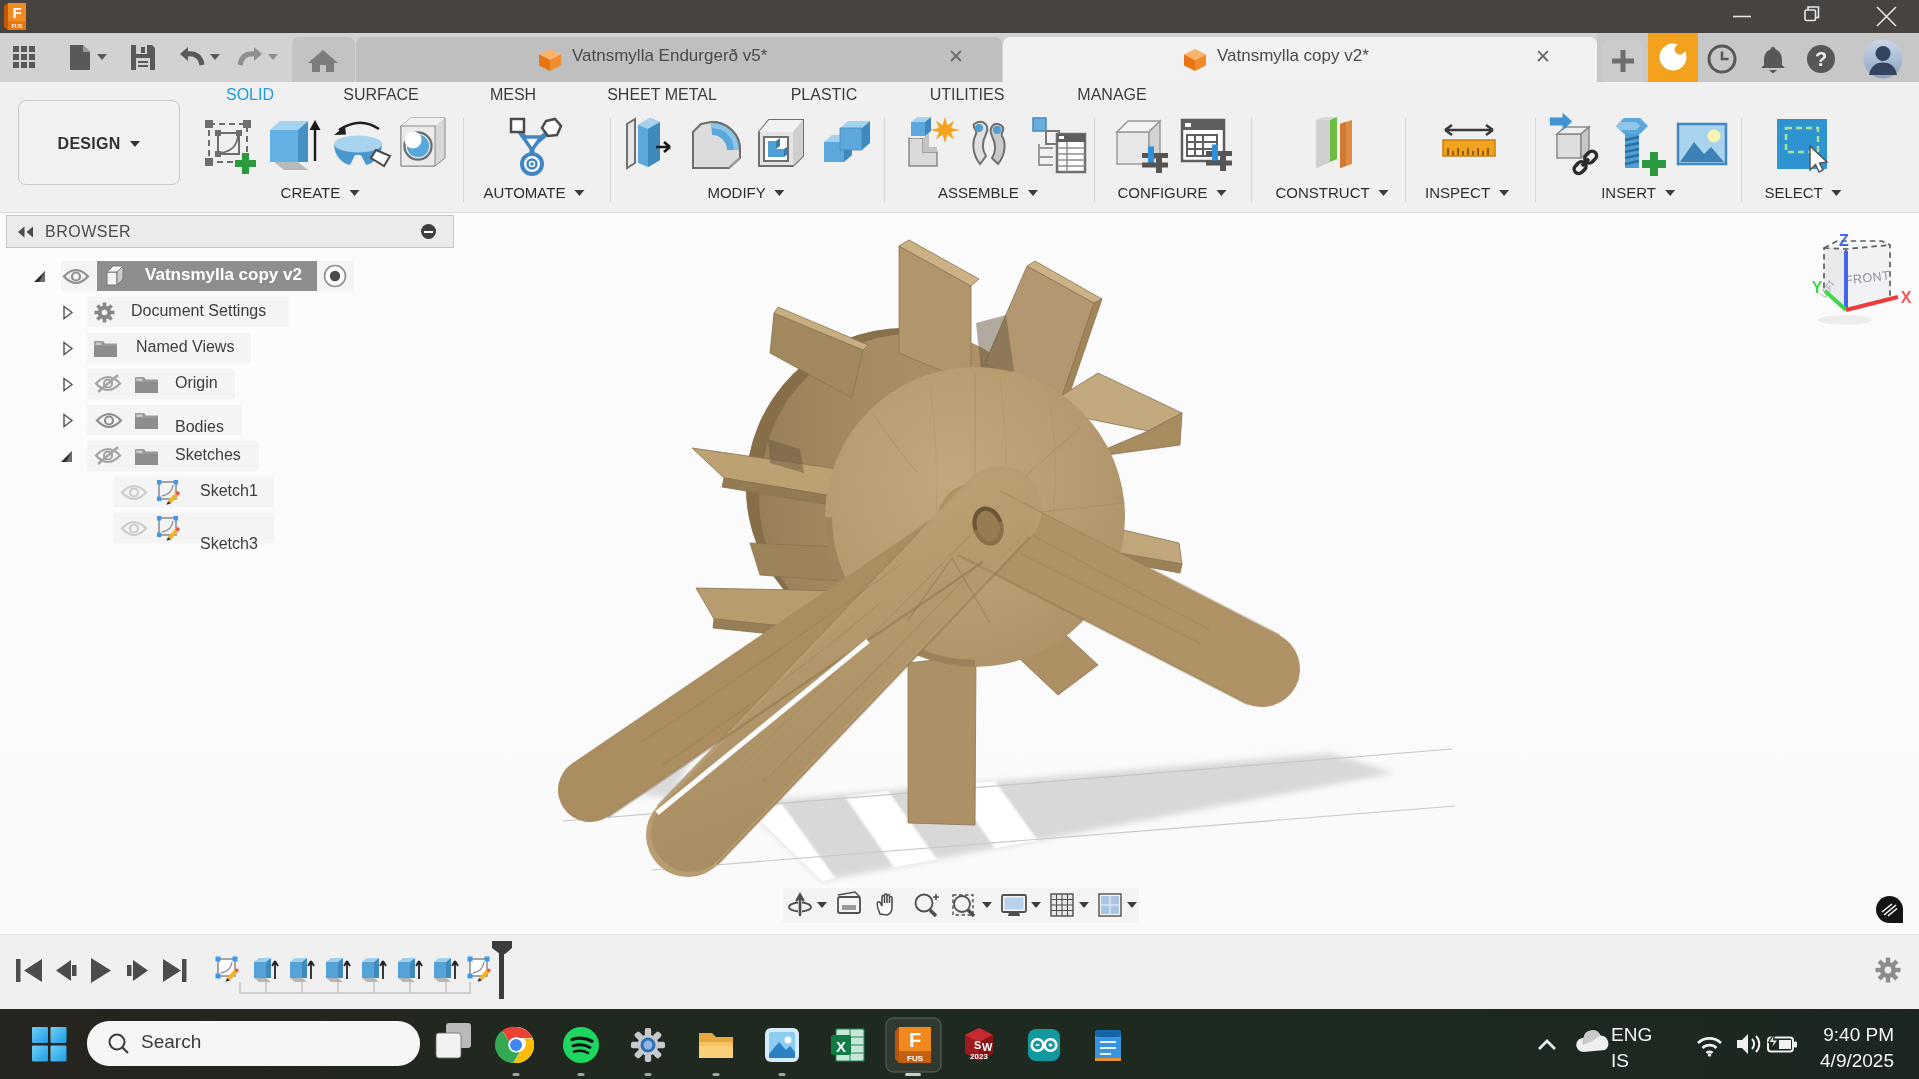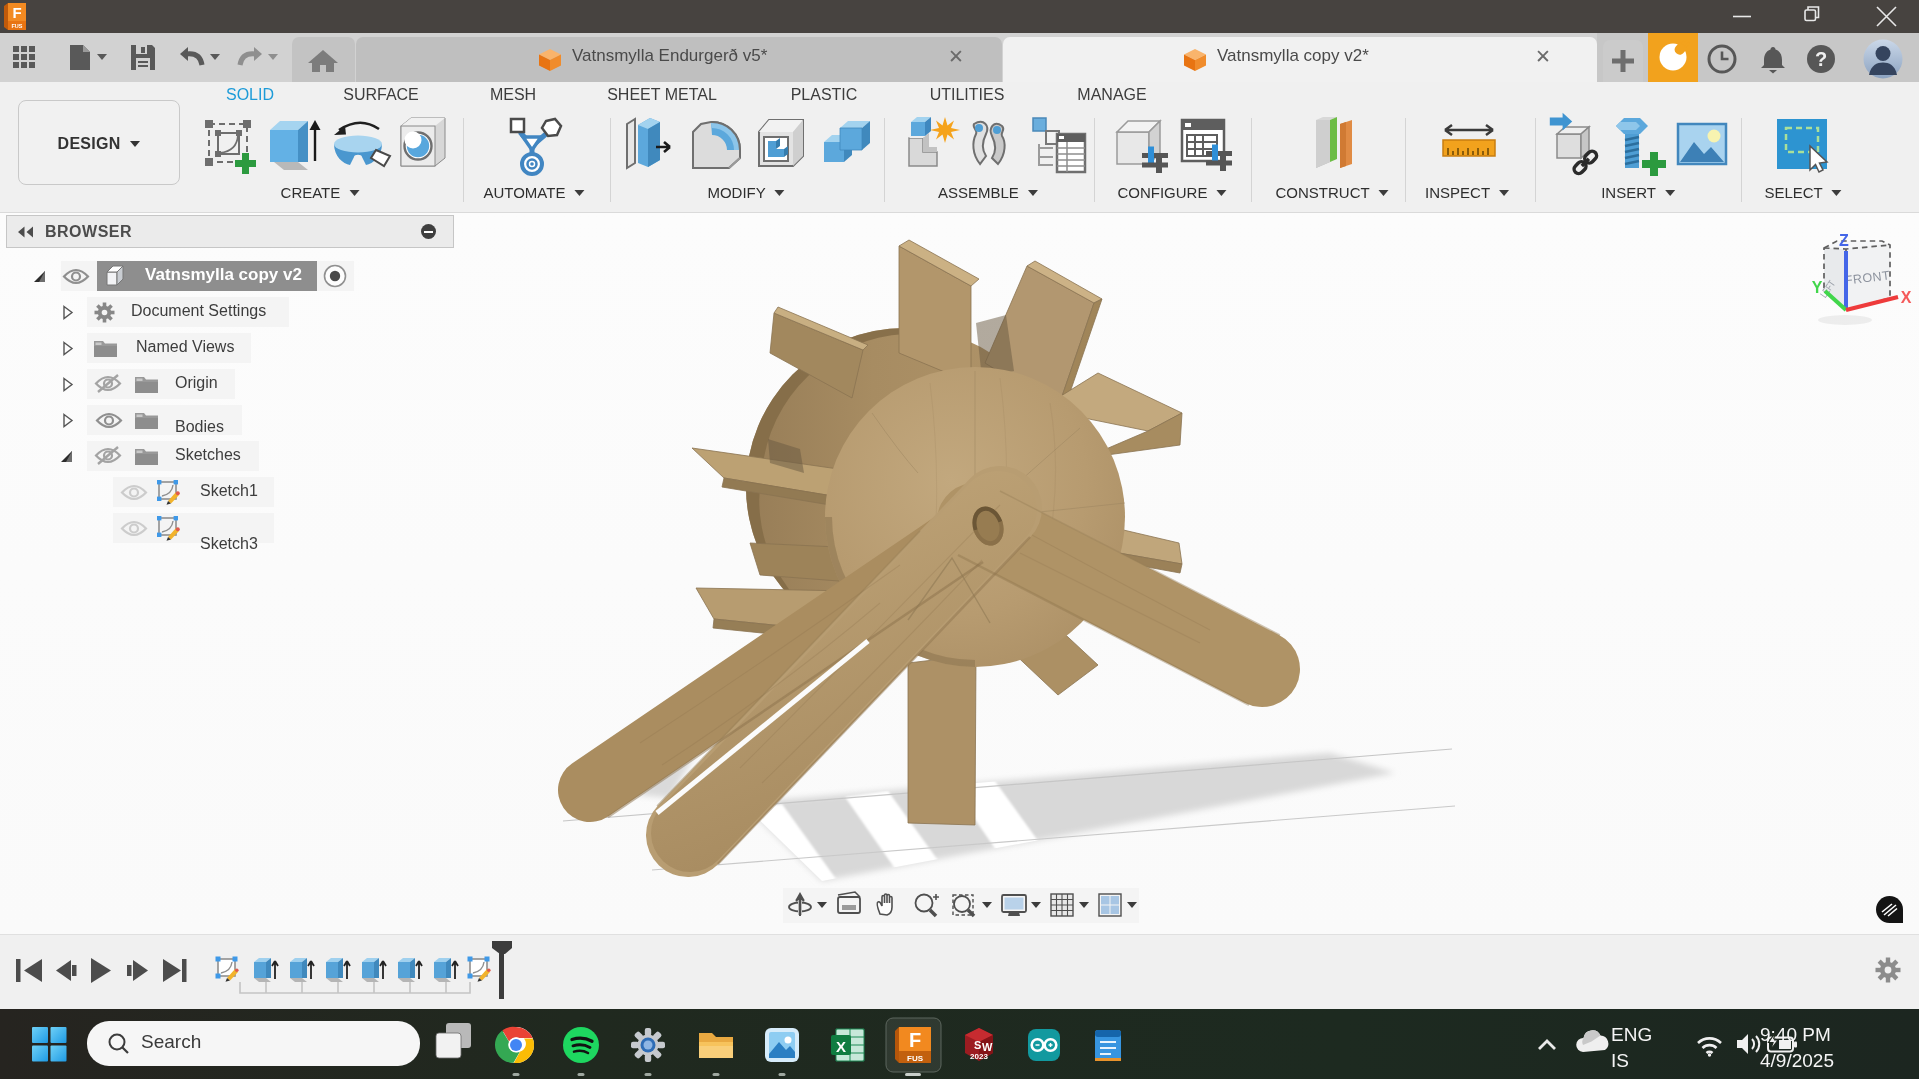--- a/index.html
+++ b/index.html
@@ -27,21 +27,21 @@
   #ribbon { left:0; top:110px; width:1919px; height:103px; background:#f0f0f0; border-bottom:1px solid #dadada; }
   #designbtn { position:absolute; left:18px; top:-10px; width:162px; height:85px; background:#f1f1f1; border:1px solid #c9c9c9; border-radius:8px; text-align:center; line-height:85px; font-size:16px; color:#333; font-weight:bold; letter-spacing:0.3px;}
   .glabel { position:absolute; top:74px; font-size:15px; color:#2e2e2e; white-space:nowrap; transform:translateX(-50%); }
   .gsep { position:absolute; top:8px; height:84px; width:1px; background:#d4d4d4; }
   .caret { display:inline-block; width:0; height:0; border-left:5px solid transparent; border-right:5px solid transparent; border-top:6px solid #3c3c3c; margin-left:5px; vertical-align:2px;}
 
   
   #viewport { left:0; top:213px; width:1919px; height:721px; background:linear-gradient(#fcfcfc,#fafafa); }
 
   
-  #browserhdr { position:absolute; left:6px; top:2px; width:448px; height:33px; background:#ebebeb; border:1px solid #c6c6c6;font-weight:bold; }
+  #browserhdr { position:absolute; left:6px; top:2px; width:448px; height:33px; background:#ebebeb; border:1px solid #c6c6c6; }
   #browserhdr .t { position:absolute; left:44px; top:7px; font-size:16px; color:#4c4c4c; letter-spacing:0.5px; }
   .panelbtn { position:absolute; width:15px; height:15px; border-radius:50%; background:#3f3f3f; }
   .panelbtn::after { content:""; position:absolute; left:3px; top:6.5px; width:9px; height:2px; background:#fff; }
   .row { position:absolute; height:30px; background:#f4f4f4; }
   .rowtxt { font-size:16px; color:#3d3d3d; }
 
   
   #timeline { left:0; top:934px; width:1919px; height:75px; background:#f0f0f0; border-top:1px solid #e0e0e0; }
 
   
@@ -975,15 +975,15 @@
         <path d="M1756 27 a11.5 11.5 0 0 1 0 16"></path>
       </g>
       <g>
         <rect x="1768" y="28.5" width="25" height="14" rx="3" fill="none" stroke="#f0f0f0" stroke-width="2"></rect>
         <rect x="1794" y="32.5" width="3" height="6" rx="1" fill="#f0f0f0"></rect>
         <rect x="1779" y="31" width="12" height="9" fill="#f0f0f0"></rect>
         <path d="M1775 24 L1768.5 33.5 L1773 33.5 L1770.5 41 L1778 31 L1773.5 31 Z" fill="#f0f0f0" stroke="#20291f" stroke-width="1.2"></path>
       </g>
     </svg>
     <div class="tray" style="left:1611px;top:13px;width:80px;line-height:26px;font-size:19px;">ENG<br>IS</div>
-    <div class="tray" style="left:1760px;top:13px;width:134px;line-height:26px;font-size:19px;text-align:left;">9:40 PM<br>4/9/2025</div>
+    <div class="tray" style="left:1760px;top:13px;width:134px;line-height:26px;font-size:19px;text-align:right;">9:40 PM<br>4/9/2025</div>
   </div>
 </div>
 
 </body></html>

